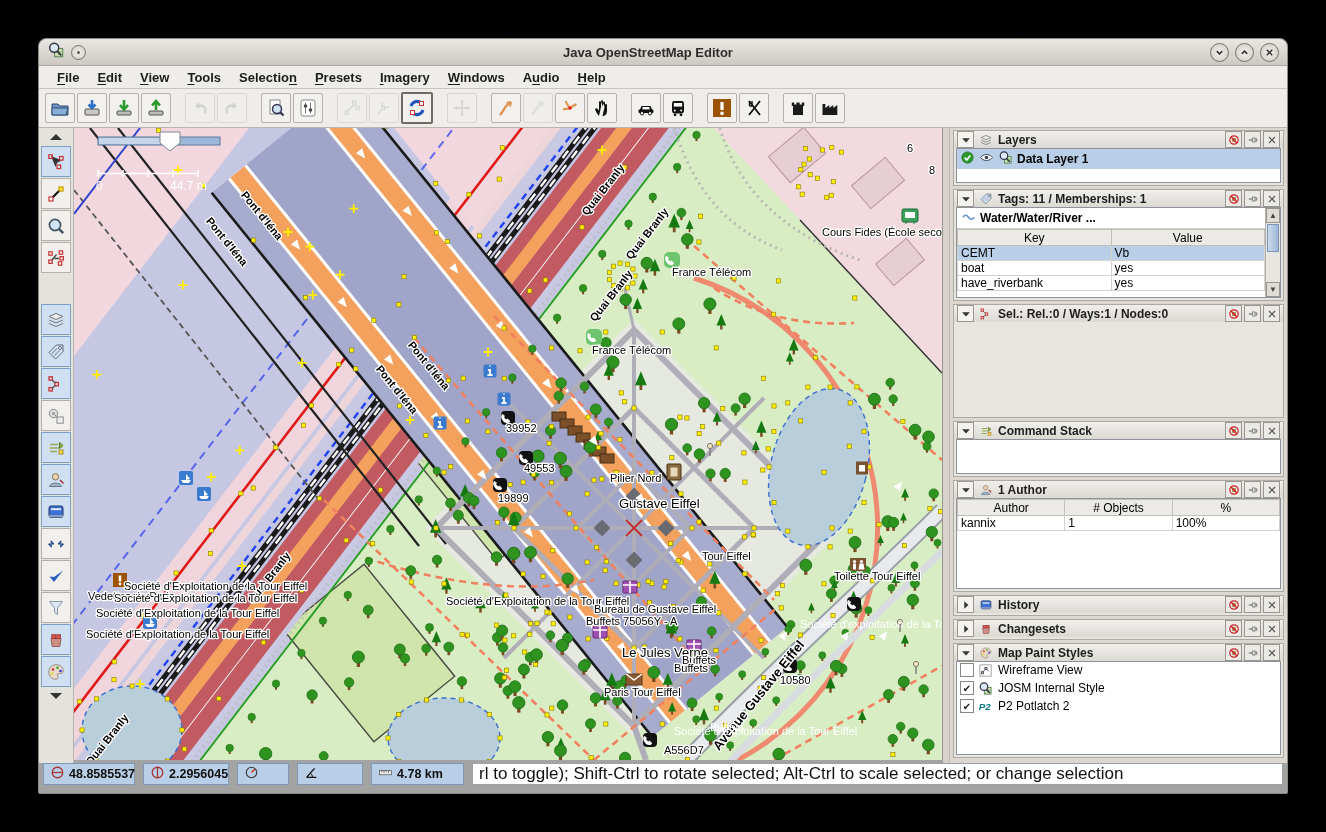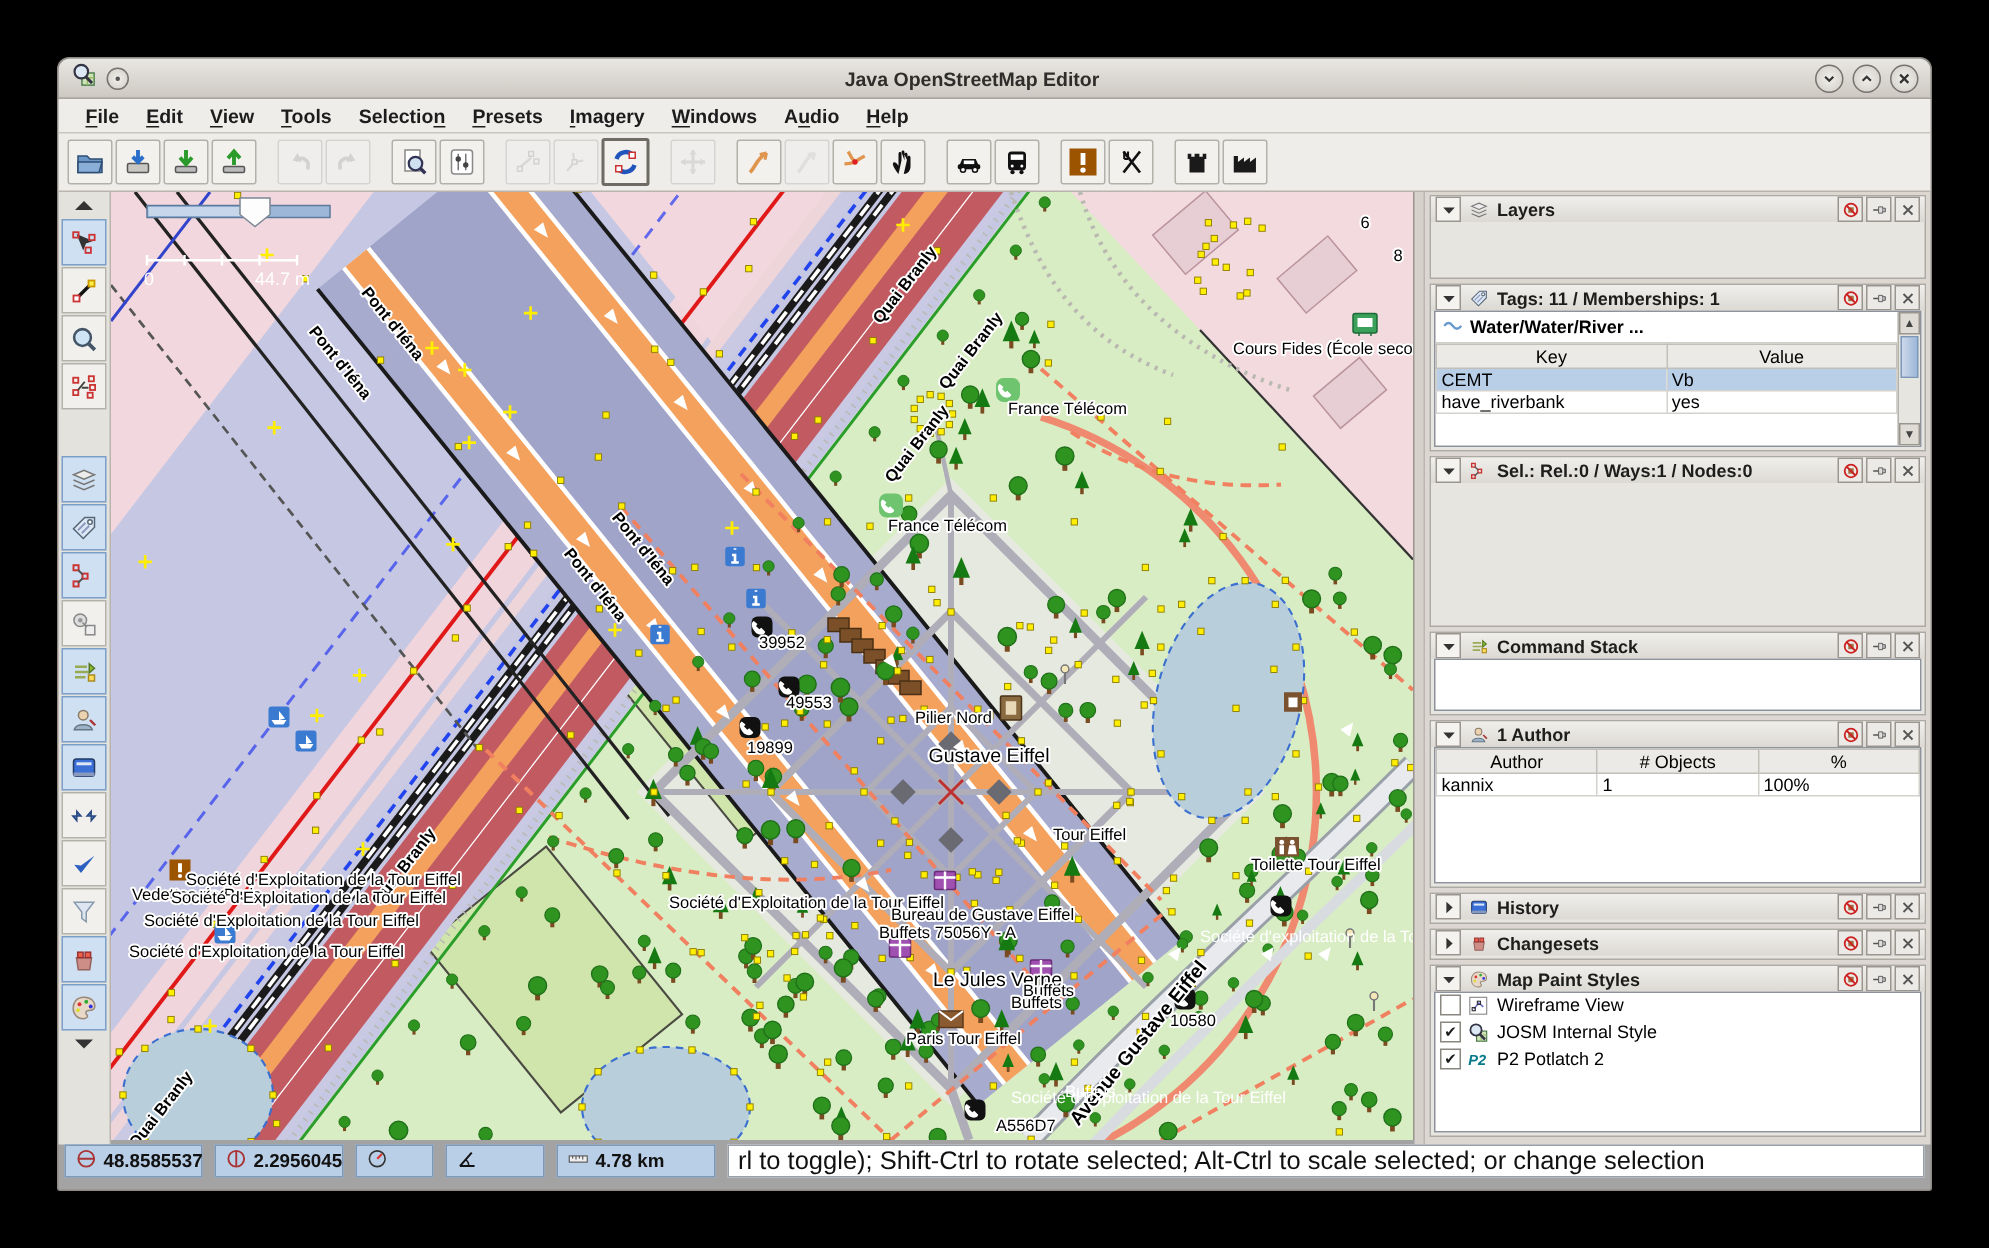--- a/index.html
+++ b/index.html
@@ -1790,20 +1790,39 @@
                   <path d="M13.5 8h3v4h-3" fill="#bbb" stroke="#555"></path>
                 </svg>
               </span>
               <span class="ph-btn">
                 <svg width="12" height="12" viewBox="0 0 20 20">
                   <path d="M5 5l10 10M15 5L5 15" stroke="#555" stroke-width="2"></path>
                 </svg>
               </span>
             </span>
         </div>
+        <div class="panel-b">
+          <div class="layer-row sel">
+            <span><svg width="15" height="15" viewBox="0 0 20 20">
+                  <circle cx="10" cy="10" r="7.5" fill="#2a9a2a" stroke="#1b6b1b"></circle>
+                  <path d="M6.2 10.2l2.8 3 4.8-5.8" stroke="#fff" stroke-width="2.2" fill="none"></path>
+                </svg></span>
+            <span><svg width="15" height="15" viewBox="0 0 20 20">
+                  <path d="M2 10s3-4 8-4 8 4 8 4-3 4-8 4-8-4-8-4z" fill="#fff" stroke="#345" stroke-width="1.3"></path>
+                  <circle cx="10" cy="10" r="2.4" fill="#345"></circle>
+                </svg></span>
+            <span><svg width="15" height="15" viewBox="0 0 20 20">
+                  <rect x="8.5" y="8.5" width="9" height="9" fill="#cfe3b8" stroke="#474"></rect>
+                  <path d="M8.5 12h9M12.5 8.5v9" stroke="#9b6" stroke-width="1"></path>
+                  <circle cx="8" cy="7.5" r="5" fill="#dce8f4" stroke="#334" stroke-width="1.6"></circle>
+                  <path d="M11.5 11.5l4.5 4.5" stroke="#334" stroke-width="2.2"></path>
+                </svg></span>
+            <b>Data Layer 1</b>
+          </div>
+        </div>
       </section>
 
       <section class="panel" style="height:112px">
         <div class="panel-h">
           <span class="ph-col">
               <svg width="14" height="14" viewBox="0 0 20 20">
                 <path d="M4.5 7.5l5.5 6 5.5-6z" fill="#333"></path>
               </svg>
             </span>
           <span class="ph-ic">
@@ -1847,20 +1866,24 @@
               </div>
               <table id="tags-table">
                   <tbody>
                     <tr>
                       <th>Key</th>
                       <th>Value</th>
                     </tr>
                     <tr class="sel">
                       <td>CEMT</td>
                       <td>Vb</td>
+                    </tr>
+                    <tr class="">
+                      <td>boat</td>
+                      <td>yes</td>
                     </tr>
                     <tr class="">
                       <td>have_riverbank</td>
                       <td>yes</td>
                     </tr>
                   </tbody>
                 </table>
             </div>
             <div class="vscroll">
               <div class="vs-btn">▲</div>
@@ -2186,21 +2209,21 @@
           </svg></span>
       <span></span>
     </span>
     <span class="seg" style="width:66px">
       <span><svg width="15" height="15" viewBox="0 0 20 20">
             <path d="M3.5 16.5L14 4.5M3.5 16.5h13" stroke="#111" stroke-width="1.8" fill="none"></path>
             <path d="M8.8 11a6 6 0 0 1 2.4 5.5" fill="none" stroke="#111" stroke-width="1.3"></path>
           </svg></span>
       <span></span>
     </span>
-    <span class="seg" style="width:106px">
+    <span class="seg" style="width:93px">
       <span><svg width="15" height="15" viewBox="0 0 20 20">
             <rect x="2" y="7.5" width="16" height="5.5" fill="#eee" stroke="#555"></rect>
             <path d="M5 7.5v2.2M8 7.5v3.2M11 7.5v2.2M14 7.5v3.2" stroke="#555"></path>
           </svg></span>
       <span>4.78 km</span>
     </span>
     <span class="seg-help">rl to toggle); Shift-Ctrl to rotate selected; Alt-Ctrl to scale selected; or change selection</span>
   </div>
 </div>
 

